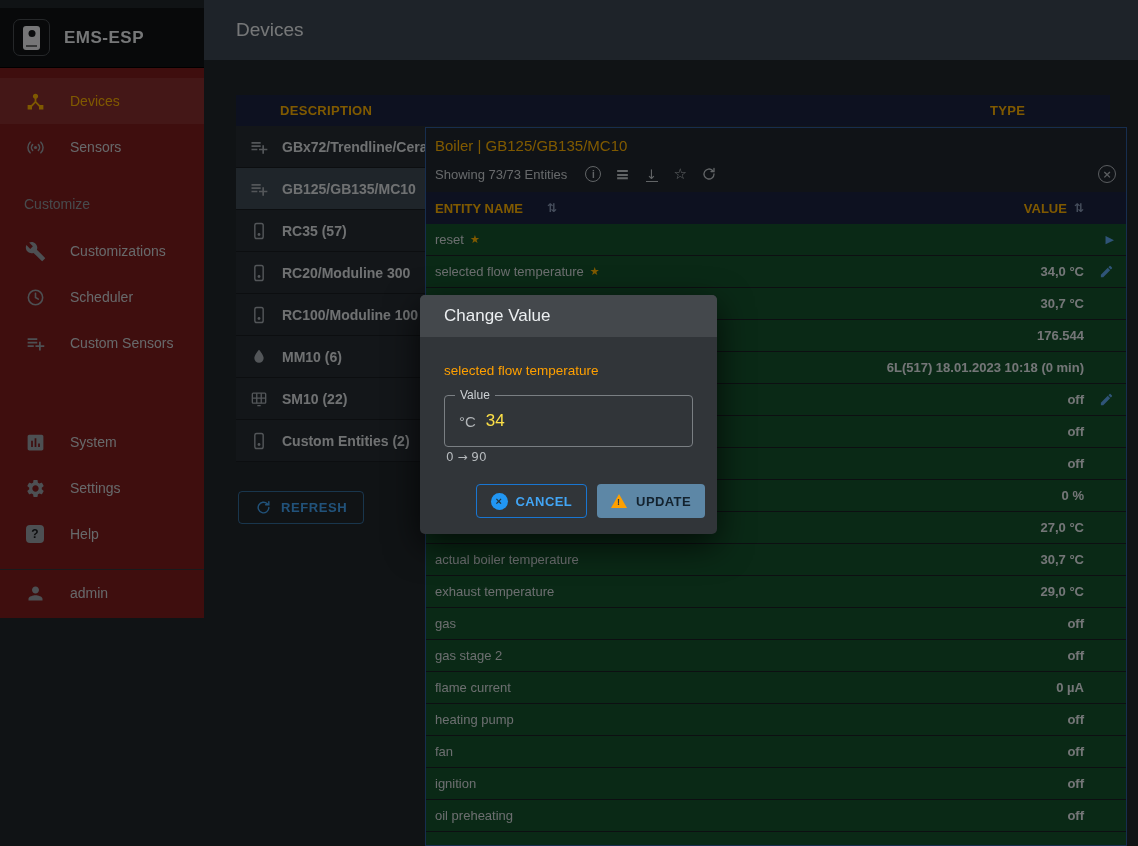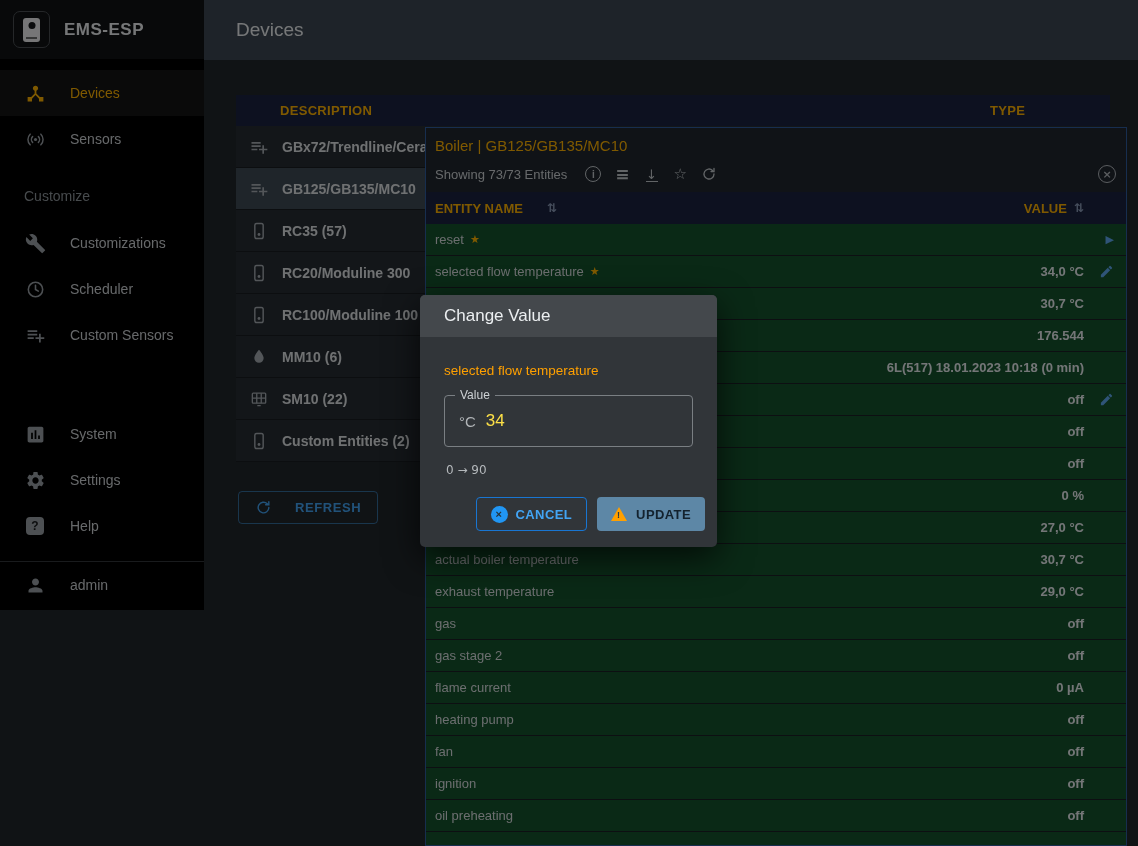--- a/index.html
+++ b/index.html
@@ -1,21 +1,21 @@
 <!DOCTYPE html>
 <html><head>
 <meta charset="utf-8">
 <style>
   *{margin:0;padding:0;box-sizing:border-box}
   body{background:#000;font-family:"Liberation Sans",sans-serif}
   .glyph{font-family:"DejaVu Sans",sans-serif}
   .page{position:relative;width:1138px;height:846px;background:#21262b;overflow:hidden;color:#e8eaed}
 
   
-  .sidebar{position:absolute;left:0;top:0;width:204px;height:610px;background:#000000;z-index:1}
+  .sidebar{position:absolute;left:0;top:8px;width:204px;height:610px;background:#7f1d1d;z-index:1}
   .sidebar-header{height:60px;background:#101214;display:flex;align-items:center;gap:14px;padding:0 13px;border-bottom:1px solid #000}
   .logo{width:37px;height:37px;border:1.5px solid #4a4f53;border-radius:7px;display:flex;align-items:center;justify-content:center;flex:0 0 auto}
   .boiler{width:17px;height:24px;background:#ecedee;border-radius:3px;position:relative}
   .boiler::before{content:"";position:absolute;top:4px;left:50%;transform:translateX(-50%);width:7px;height:7px;border-radius:50%;background:#17191b}
   .boiler::after{content:"";position:absolute;bottom:3px;left:3px;right:3px;height:2px;background:#17191b;opacity:.6}
   .brand{color:#eceff1;font-size:17px;font-weight:700;letter-spacing:.5px}
   .nav{padding-top:10px}
   .nav-item{height:46px;display:flex;align-items:center;gap:24px;padding:0 24px;color:#ced2d5;font-size:14px;font-weight:500;cursor:pointer}
   .nav-item .nicon{width:22px;height:22px;display:flex;align-items:center;justify-content:center;color:#9aa0a6;flex:0 0 auto}
   .nav-item .nicon svg{width:21px;height:21px}
@@ -33,21 +33,21 @@
   
   .content{position:absolute;left:204px;top:60px;width:934px;height:786px;background:#21262b;padding:35px 0 0 32px}
   .dev-table{width:874px}
   .dev-head{height:31px;background:#1b2340;display:flex;align-items:center;font-size:13px;font-weight:700;color:#ffb300;letter-spacing:.3px}
   .col-desc{flex:1;padding-left:44px}
   .col-type{width:120px}
   .dev-row{height:42px;background:#262d33;display:flex;align-items:center;padding-left:12px;gap:12px;border-bottom:1px solid #191d21;color:#dfe2e4;font-size:14px;font-weight:600;cursor:pointer}
   .dev-row.selected{background:#3f4b55}
   .dicon{width:22px;height:22px;display:flex;align-items:center;justify-content:center;color:#a7adb3;flex:0 0 auto}
   .dicon svg{width:20px;height:20px}
-  .refresh-btn{margin:29px 0 0 2px;display:inline-flex;align-items:center;gap:23px;height:33px;padding:0 16px;border:1px solid rgba(66,165,245,.55);border-radius:4px;color:#42a5f5;font-size:13px;font-weight:700;letter-spacing:.6px;background:transparent;cursor:pointer}
+  .refresh-btn{margin:29px 0 0 2px;display:inline-flex;align-items:center;gap:9px;height:33px;padding:0 16px;border:1px solid rgba(66,165,245,.55);border-radius:4px;color:#42a5f5;font-size:13px;font-weight:700;letter-spacing:.6px;background:transparent;cursor:pointer}
   .refresh-btn svg{width:17px;height:17px}
 
   
   .panel{position:absolute;left:425px;top:127px;width:702px;height:719px;background:#252b31;border:1px solid #2e5d9e;z-index:5;overflow:hidden}
   .panel-head{background:#20272f;padding:9px 10px 8px 9px}
   .panel-title{color:#ffb300;font-size:15px;font-weight:500}
   .panel-toolbar{display:flex;align-items:center;gap:14px;margin-top:10px;height:20px;color:#c3c8cc}
   .showing{font-size:13px;color:#cfd3d6;margin-right:4px}
   .tbi{display:inline-flex;align-items:center;justify-content:center;cursor:pointer;color:#c3c8cc}
   .icon-info{width:16px;height:16px;border:1.5px solid currentColor;border-radius:50%;font-size:10px;font-weight:700}
@@ -73,21 +73,21 @@
   
   .backdrop{position:absolute;inset:0;background:rgba(0,0,0,.5);z-index:40}
   .modal{position:absolute;left:420px;top:295px;width:297px;z-index:50;background:#313539;border-radius:5px;box-shadow:0 11px 34px rgba(0,0,0,.7);overflow:hidden}
   .modal-head{background:#44484c;padding:11px 24px;font-size:17px;font-weight:500;color:#eceff1}
   .modal-body{padding:26px 24px 0}
   .entity-label{color:#ffa000;font-size:13.5px}
   .field{margin-top:17px;position:relative;border:1px solid #7a7f83;border-radius:4px;height:52px;display:flex;align-items:center;padding:0 14px;gap:10px}
   .field-label{position:absolute;top:-8px;left:10px;background:#313539;padding:0 5px;font-size:12px;color:#cdd1d4}
   .unit{color:#b0b4b7;font-size:15px}
   .fval{background:transparent;border:none;outline:none;color:#fde047;font-size:17px;width:120px;font-family:Liberation Sans, sans-serif}
-  .hint{margin-top:16px;font-size:12px;color:#b4b8bb;padding-left:2px;font-family:"DejaVu Sans",sans-serif}
+  .hint{margin-top:3px;font-size:12px;color:#b4b8bb;padding-left:2px;font-family:"DejaVu Sans",sans-serif}
   .modal-actions{display:flex;justify-content:flex-end;gap:10px;padding:20px 12px 16px}
   .btn-cancel{display:inline-flex;align-items:center;gap:8px;height:34px;padding:0 14px;border:1px solid #1976d2;border-radius:4px;background:transparent;color:#42a5f5;font-weight:700;font-size:13px;letter-spacing:.4px;cursor:pointer;font-family:inherit}
   .cancel-x{width:17px;height:17px;border-radius:50%;background:#2196f3;color:#263238;font-size:11px;font-weight:700;display:flex;align-items:center;justify-content:center;line-height:1}
   .btn-update{display:inline-flex;align-items:center;gap:9px;height:34px;padding:0 14px;border:none;border-radius:4px;background:#5d87a6;color:#13222e;font-weight:700;font-size:13px;letter-spacing:.4px;cursor:pointer;font-family:inherit}
   .warn-tri{position:relative;width:0;height:0;border-left:8px solid transparent;border-right:8px solid transparent;border-bottom:14px solid #ffa000}
   .warn-tri i{position:absolute;left:-2px;top:3px;font-style:normal;font-weight:700;font-size:9px;color:#2b3a46}
 </style>
 </head>
 <body>
 

